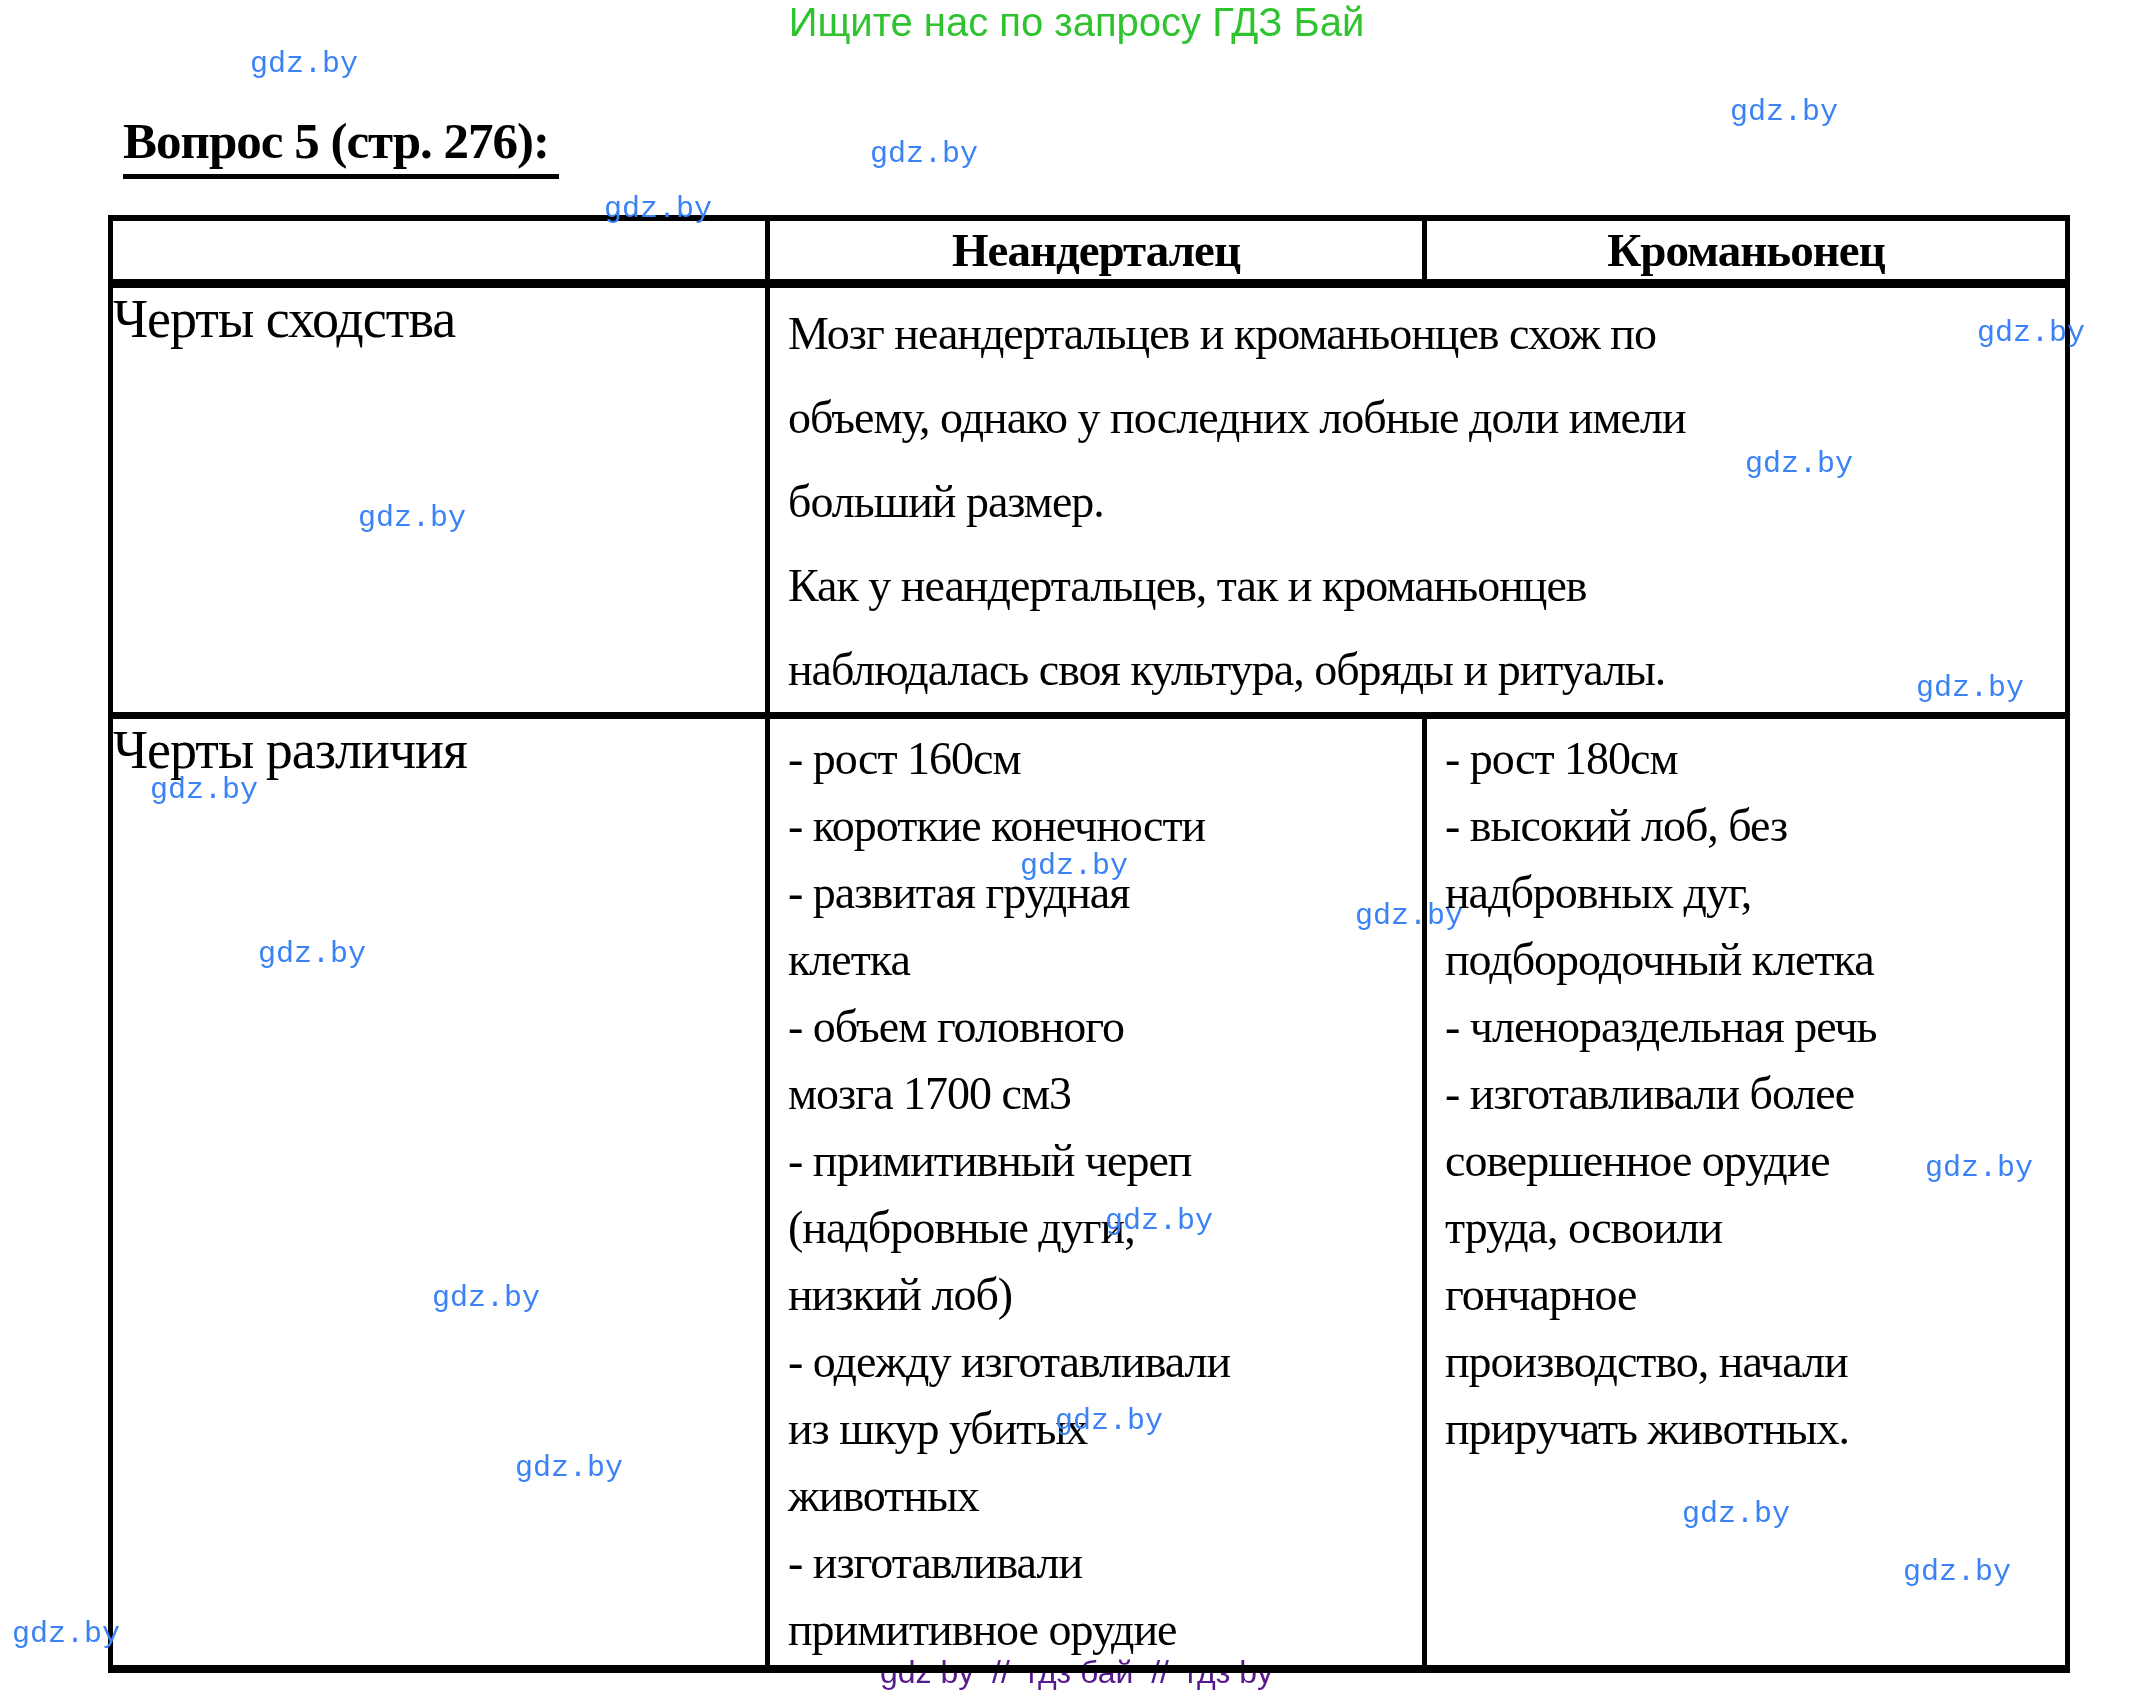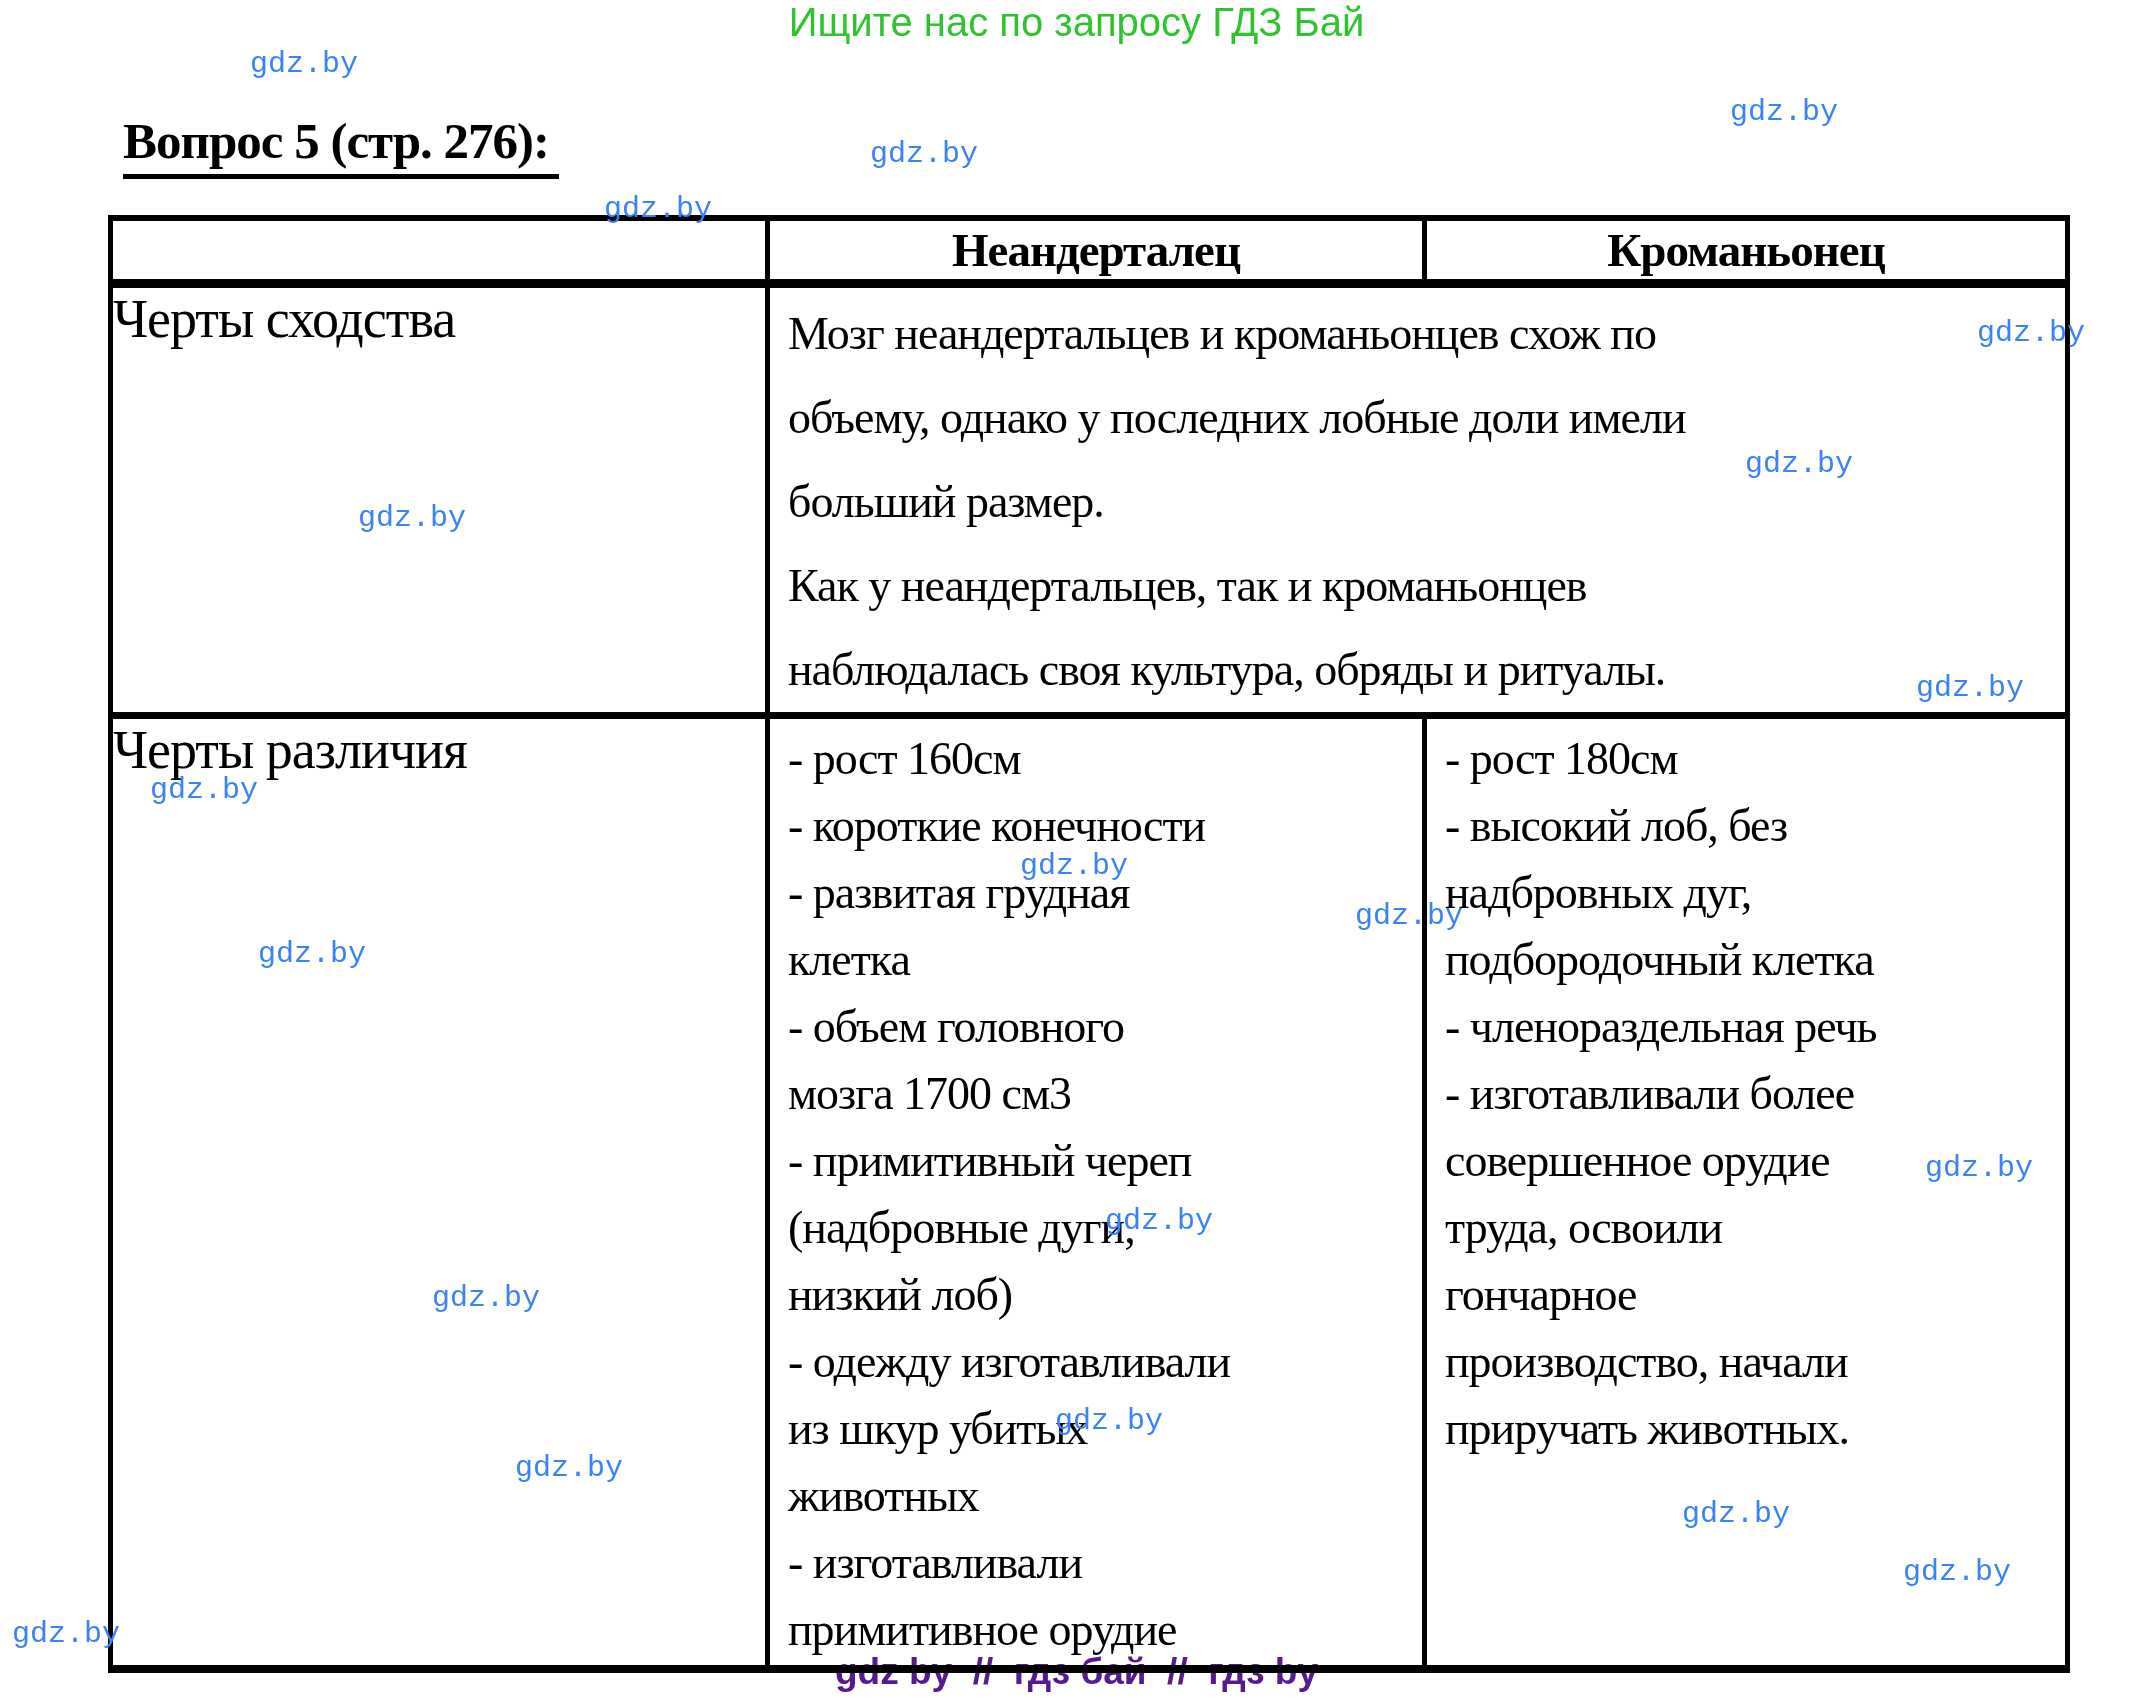--- a/index.html
+++ b/index.html
@@ -38,22 +38,22 @@
     vertical-align:middle;line-height:58px;margin-top:20px;
   }
   tr.r1 td{height:336px;border-bottom:7px solid #000;}
   tr.r2 td{height:940px;border-bottom:8px solid #000;}
   td.label{font-size:54px;line-height:62px;padding:8px 0 0 20px;}
   td.body{font-size:46px;white-space:pre-line;}
   tr.r1 td.body{line-height:84px;padding:4px 0 0 18px;}
   tr.r2 td.body{line-height:67px;padding:6px 0 0 18px;}
   .footer{
     position:absolute;left:0;top:1652px;width:100%;text-align:center;
-    font-family:"Liberation Sans",sans-serif;font-size:37px;line-height:40px;
-    color:#551a8b;white-space:pre;font-weight:bold;
+    font-family:"Liberation Sans",sans-serif;font-size:32px;line-height:40px;
+    color:#551a8b;white-space:pre;
   }
 </style>
 </head>
 <body>
 
 <div class="page">
 
   <div class="promo">Ищите нас по запросу ГДЗ Бай</div>
 
   <div class="title">Вопрос 5 (стр. 276):</div>

